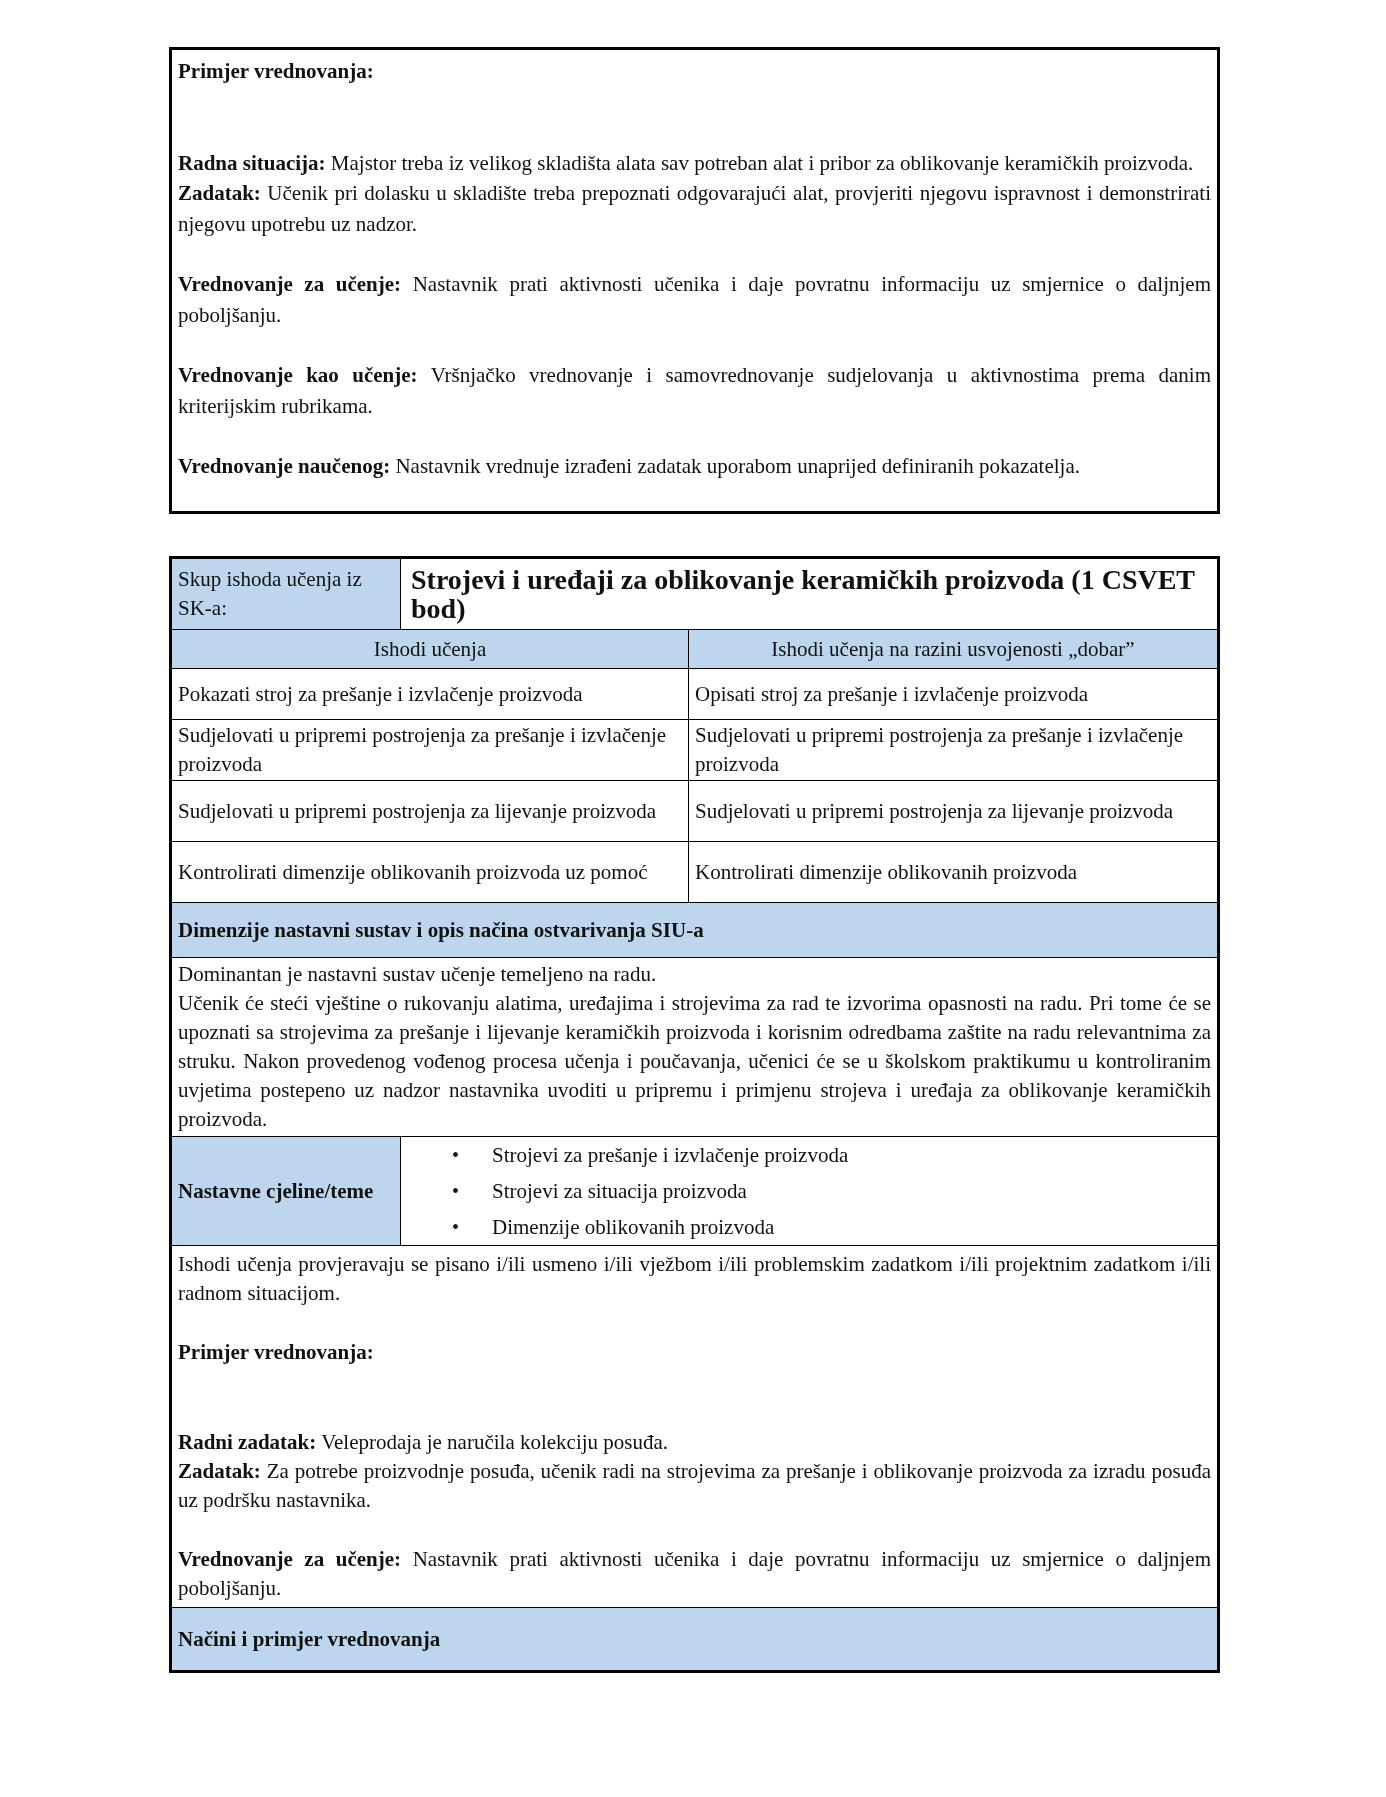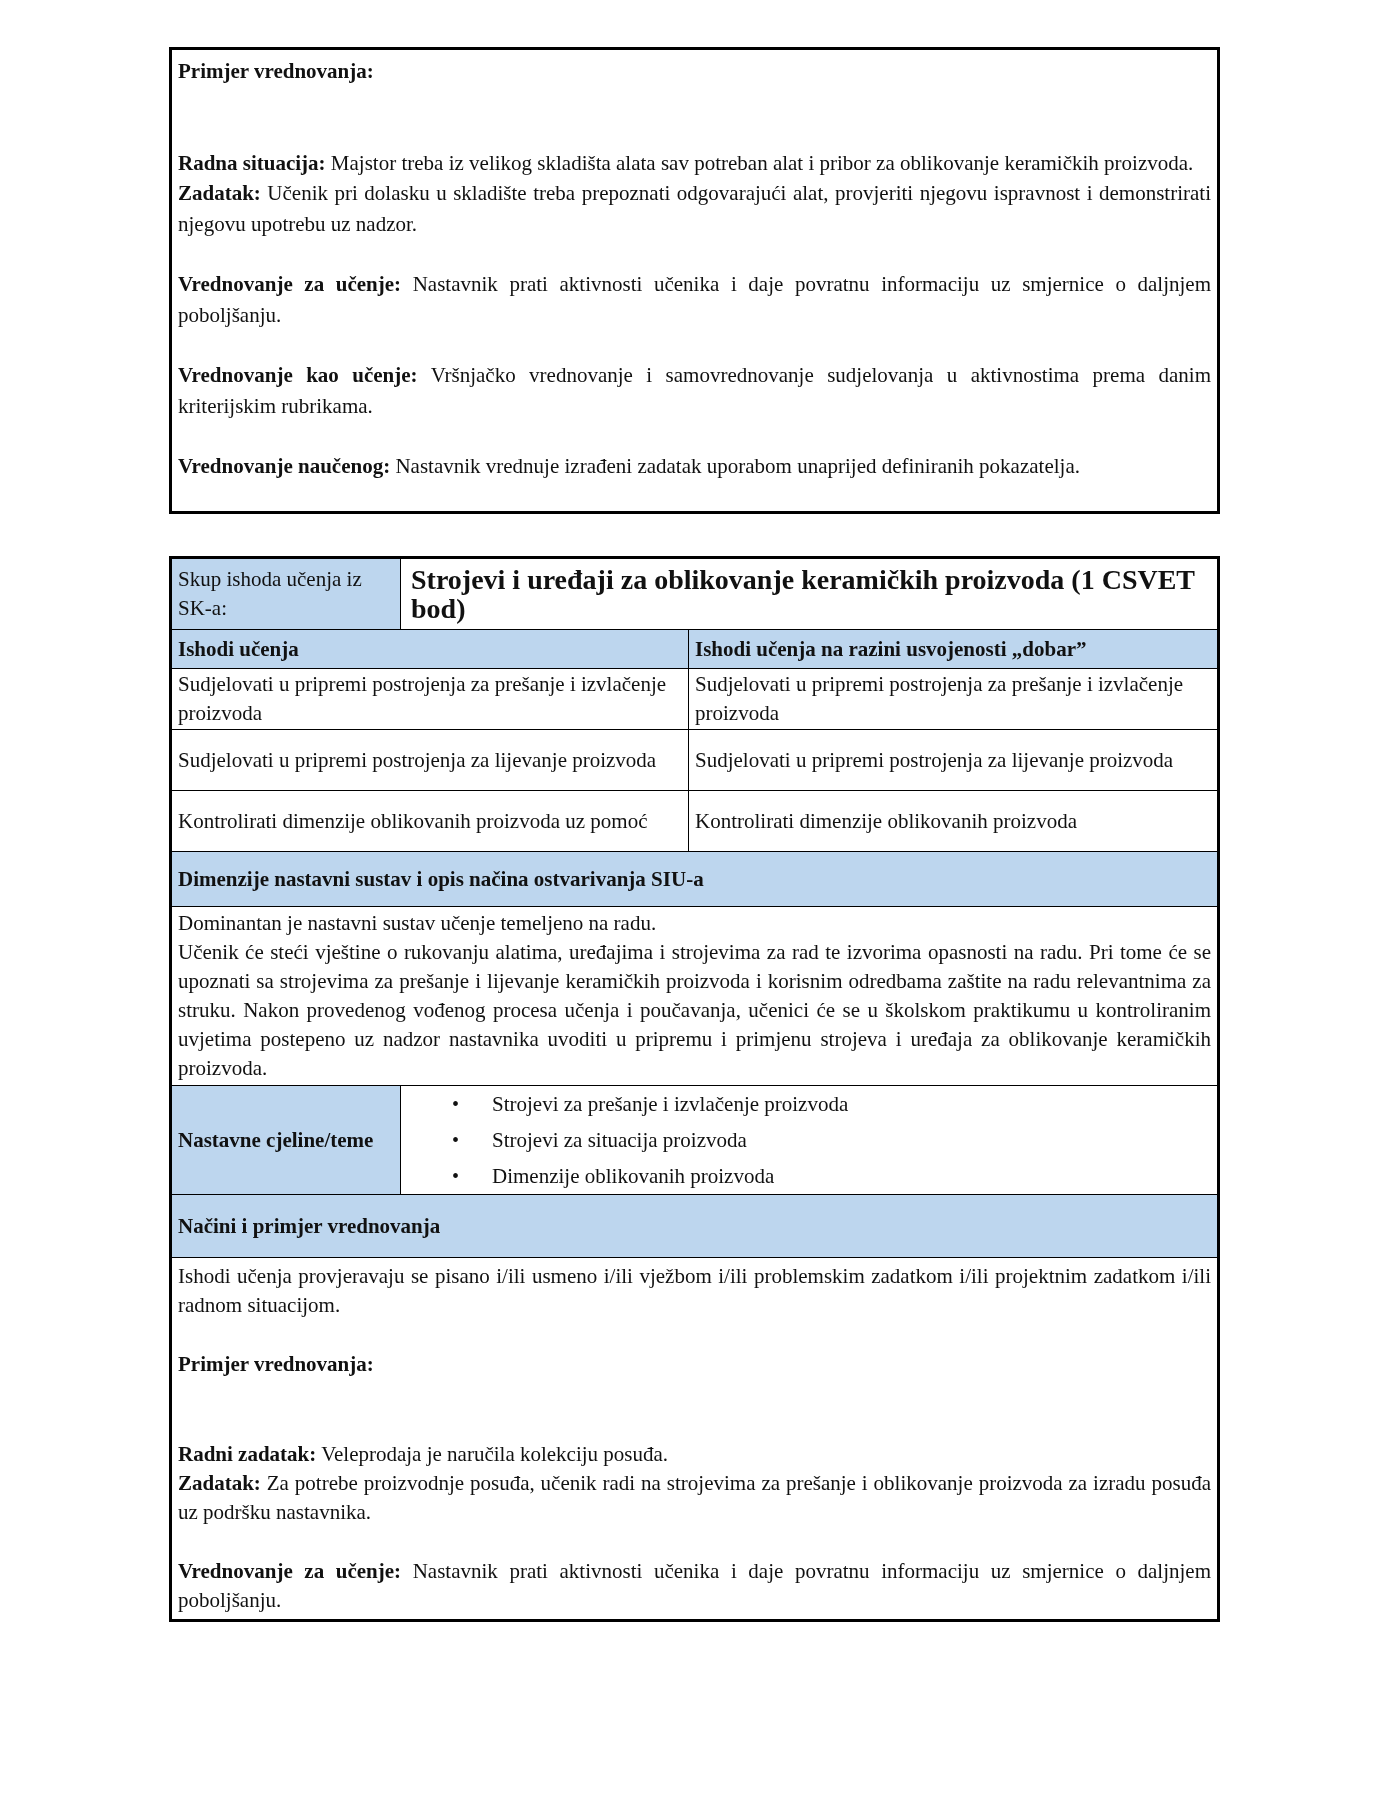--- a/index.html
+++ b/index.html
@@ -16,21 +16,21 @@
 
   table.main {
     position: absolute; left: 169px; top: 556px; width: 1051px;
     border-collapse: collapse; border: 3px solid #000; table-layout: fixed;
     font-size: 21px;
   }
   table.main td { border: 1.5px solid #000; padding: 0 6px; vertical-align: middle; line-height: 29px; }
   .blue { background: #bdd6ee; }
   .hdr-label { font-weight: normal; height: 70px; }
   .hdr-title { font-weight: bold; font-size: 28px; padding-left: 10px !important; }
-  .sub { font-weight: bold; text-align: left; height: 38px; }
+  .sub { font-weight: normal; text-align: center; height: 38px; }
   .r1 td { height: 50px; }
   .r2 td, .r3 td, .r4 td { height: 60px; }
   .sec { font-weight: bold; height: 54px; }
   .body-text { text-align: justify; line-height: 35px; padding-top: 2px !important; padding-bottom: 2px !important; }
   .body-text p { margin: 0; }
   .teme-label { font-weight: bold; line-height: 36px; height: 108px; }
   .teme-list { margin: 0; padding: 0 0 0 45px; list-style: none; }
   .teme-list li { line-height: 36px; position: relative; padding-left: 40px; }
   .teme-list li::before { content: "\2022"; position: absolute; left: 0; font-size: 20px; }
   .vred { line-height: 30.5px; text-align: justify; padding-top: 4px !important; padding-bottom: 4px !important; vertical-align: top !important; }
@@ -60,20 +60,24 @@
     </colgroup>
   <tbody>
       <tr>
     <td class="blue hdr-label">Skup ishoda učenja iz SK-a:</td>
     <td class="hdr-title" colspan="2">Strojevi i uređaji za oblikovanje keramičkih proizvoda (1 CSVET bod)</td>
   </tr>
   <tr>
     <td class="blue sub" colspan="2">Ishodi učenja</td>
     <td class="blue sub">Ishodi učenja na razini usvojenosti „dobar”</td>
   </tr>
+  <tr class="r1">
+    <td colspan="2">Pokazati stroj za prešanje i izvlačenje proizvoda</td>
+    <td>Opisati stroj za prešanje i izvlačenje proizvoda</td>
+  </tr>
   <tr class="r2">
     <td colspan="2">Sudjelovati u pripremi postrojenja za prešanje i izvlačenje proizvoda</td>
     <td>Sudjelovati u pripremi postrojenja za prešanje i izvlačenje proizvoda</td>
   </tr>
   <tr class="r3">
     <td colspan="2">Sudjelovati u pripremi postrojenja za lijevanje proizvoda</td>
     <td>Sudjelovati u pripremi postrojenja za lijevanje proizvoda</td>
   </tr>
   <tr class="r4">
     <td colspan="2">Kontrolirati dimenzije oblikovanih proizvoda uz pomoć</td>
@@ -92,28 +96,28 @@
     <td class="blue teme-label">Nastavne cjeline/teme</td>
     <td colspan="2">
       <ul class="teme-list">
         <li>Strojevi za prešanje i izvlačenje proizvoda</li>
         <li>Strojevi za situacija proizvoda</li>
         <li>Dimenzije oblikovanih proizvoda</li>
       </ul>
     </td>
   </tr>
   <tr>
-    <td class="blue sec" colspan="3" style="height:62px">Načini i primjer vrednovanja</td>
-  </tr>
-  <tr>
     <td class="vred" colspan="3">
       <p>Ishodi učenja provjeravaju se pisano i/ili usmeno i/ili vježbom i/ili problemskim zadatkom i/ili projektnim zadatkom i/ili radnom situacijom.</p>
       <div style="height:30px"></div>
       <p class="b">Primjer vrednovanja:</p>
       <div style="height:61px"></div>
       <p><span class="b">Radni zadatak:</span><span> Veleprodaja je naručila kolekciju posuđa.</span></p>
       <p><span class="b">Zadatak:</span><span> Za potrebe proizvodnje posuđa, učenik radi na strojevima za prešanje i oblikovanje proizvoda za izradu posuđa uz podršku nastavnika.</span></p>
       <div style="height:30px"></div>
       <p><span class="b">Vrednovanje za učenje:</span><span> Nastavnik prati aktivnosti učenika i daje povratnu informaciju uz smjernice o daljnjem poboljšanju.</span></p>
     </td>
   </tr>
+  <tr>
+    <td class="blue sec" colspan="3" style="height:62px">Načini i primjer vrednovanja</td>
+  </tr>
 </tbody>
   </table>
 
 </body></html>

